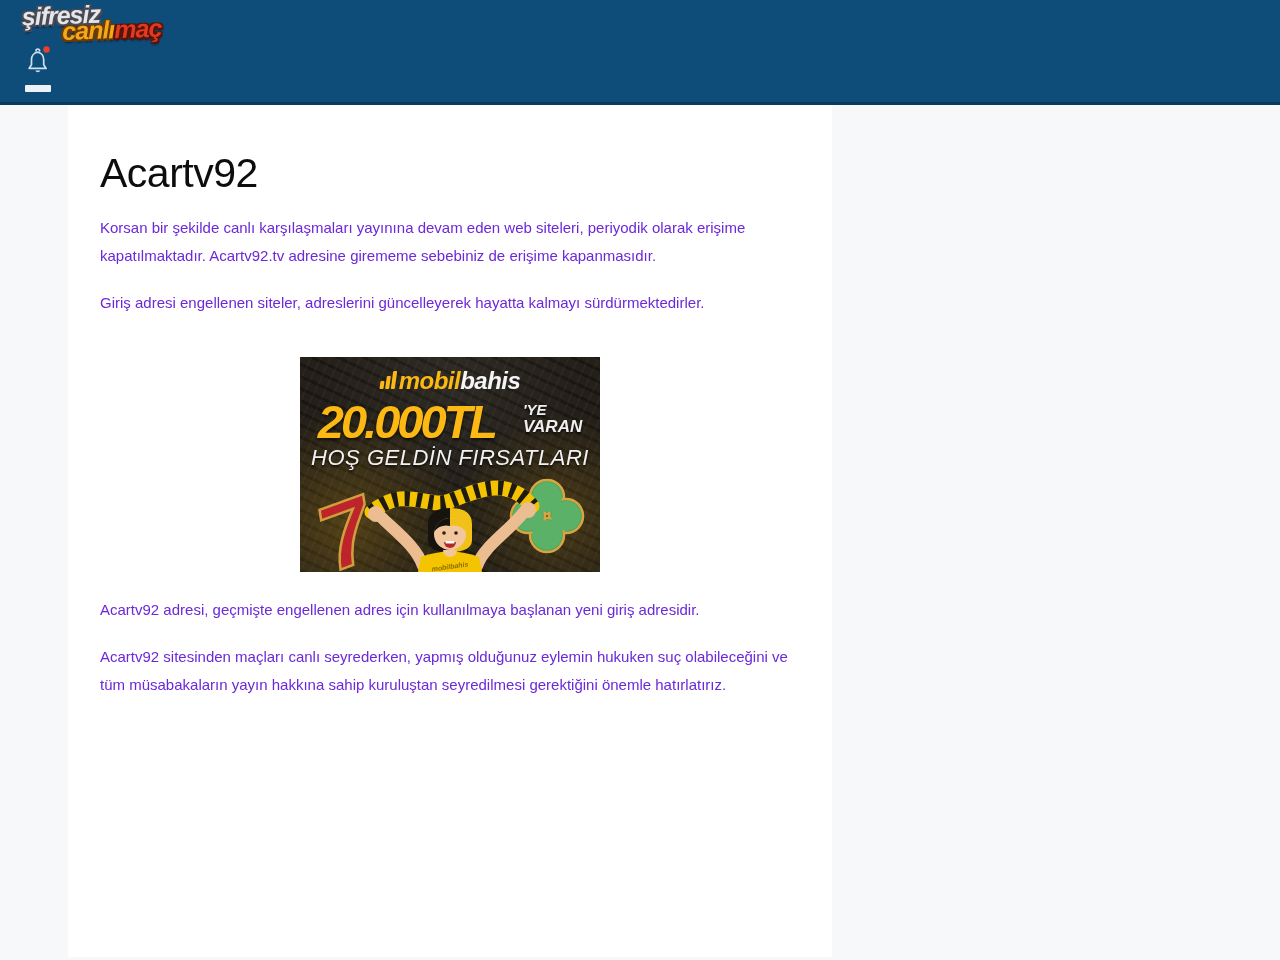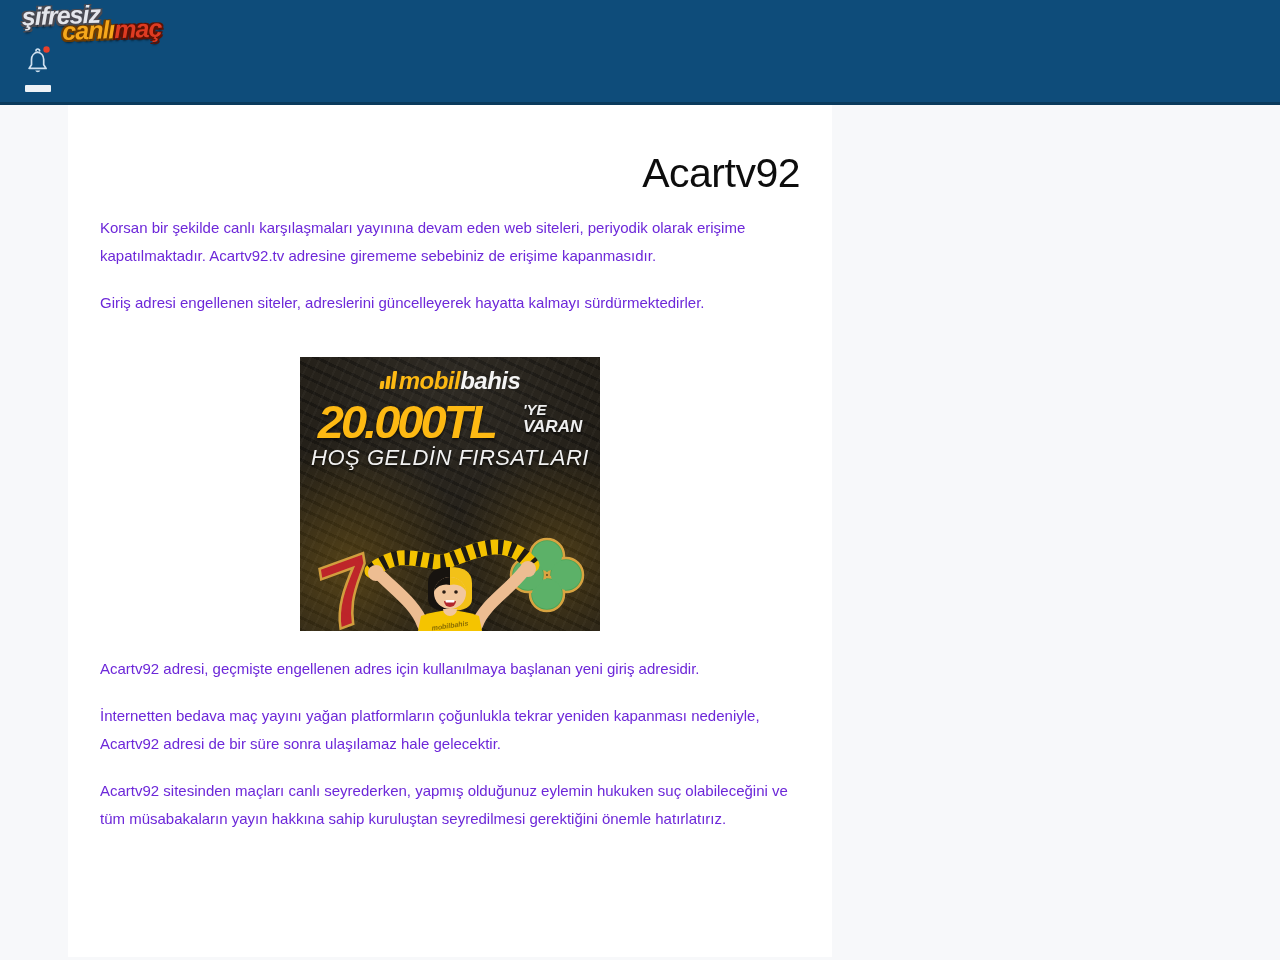--- a/index.html
+++ b/index.html
@@ -94,21 +94,20 @@
     background: #ffffff;
     padding: 30px 32px 40px 32px;
   }
   .page-title {
     margin-top: 16px;
     font-size: 41px;
     font-weight: 400;
     line-height: 1.08;
     color: #0d0d0d;
     letter-spacing: -0.5px;
-    text-align: right;
   }
   .content-card p {
     margin: 19px 0;
     font-size: 15px;
     line-height: 28px;
     color: #6d28d9;
     max-width: 706px;
   }
   .section-heading {
     margin: 36px 0 8px 0;
@@ -116,21 +115,21 @@
     font-weight: bold;
     color: #0d0d0d;
     letter-spacing: -0.3px;
   }
 
   
   .banner-figure { margin: 40px 0 20px 0; text-align: center; }
   .banner {
     position: relative;
     display: inline-block;
-    width: 300px; height: 274px;
+    width: 300px; height: 215px;
     cursor: pointer;
     text-decoration: none;
     overflow: hidden;
     background:
       radial-gradient(circle at 16% 78%, rgba(253,185,19,.22), transparent 38%),
       radial-gradient(circle at 86% 74%, rgba(253,185,19,.18), transparent 34%),
       radial-gradient(circle at 50% 10%, rgba(255,255,255,.05), transparent 55%),
       repeating-linear-gradient(115deg, rgba(255,255,255,.028) 0 2px, transparent 2px 9px),
       repeating-linear-gradient(25deg, rgba(0,0,0,.30) 0 3px, transparent 3px 11px),
       #242019;
@@ -285,17 +284,16 @@
 
           <path d="M118 118 L121 103 Q150 92 179 103 L182 118 Z" fill="#f5c400"></path>
           <path d="M143 96 a7 7 0 0 0 14 0" fill="#f2c79d"></path>
           <text x="150" y="115" text-anchor="middle" font-family="Liberation Sans, sans-serif" font-size="7" font-weight="bold" font-style="italic" fill="#8a6d00" transform="rotate(-8 150 113)">mobilbahis</text>
         </g>
       </svg>
     </a>
   </figure>
 
   <p>Acartv92 adresi, geçmişte engellenen adres için kullanılmaya başlanan yeni giriş adresidir.</p>
-  <p>İnternetten bedava maç yayını yağan platformların çoğunlukla tekrar yeniden kapanması nedeniyle, Acartv92 adresi de bir süre sonra ulaşılamaz hale gelecektir.</p>
   <p>Acartv92 sitesinden maçları canlı seyrederken, yapmış olduğunuz eylemin hukuken suç olabileceğini ve tüm müsabakaların yayın hakkına sahip kuruluştan seyredilmesi gerektiğini önemle hatırlatırız.</p>
 
 
 </main>
 
 </body></html>

